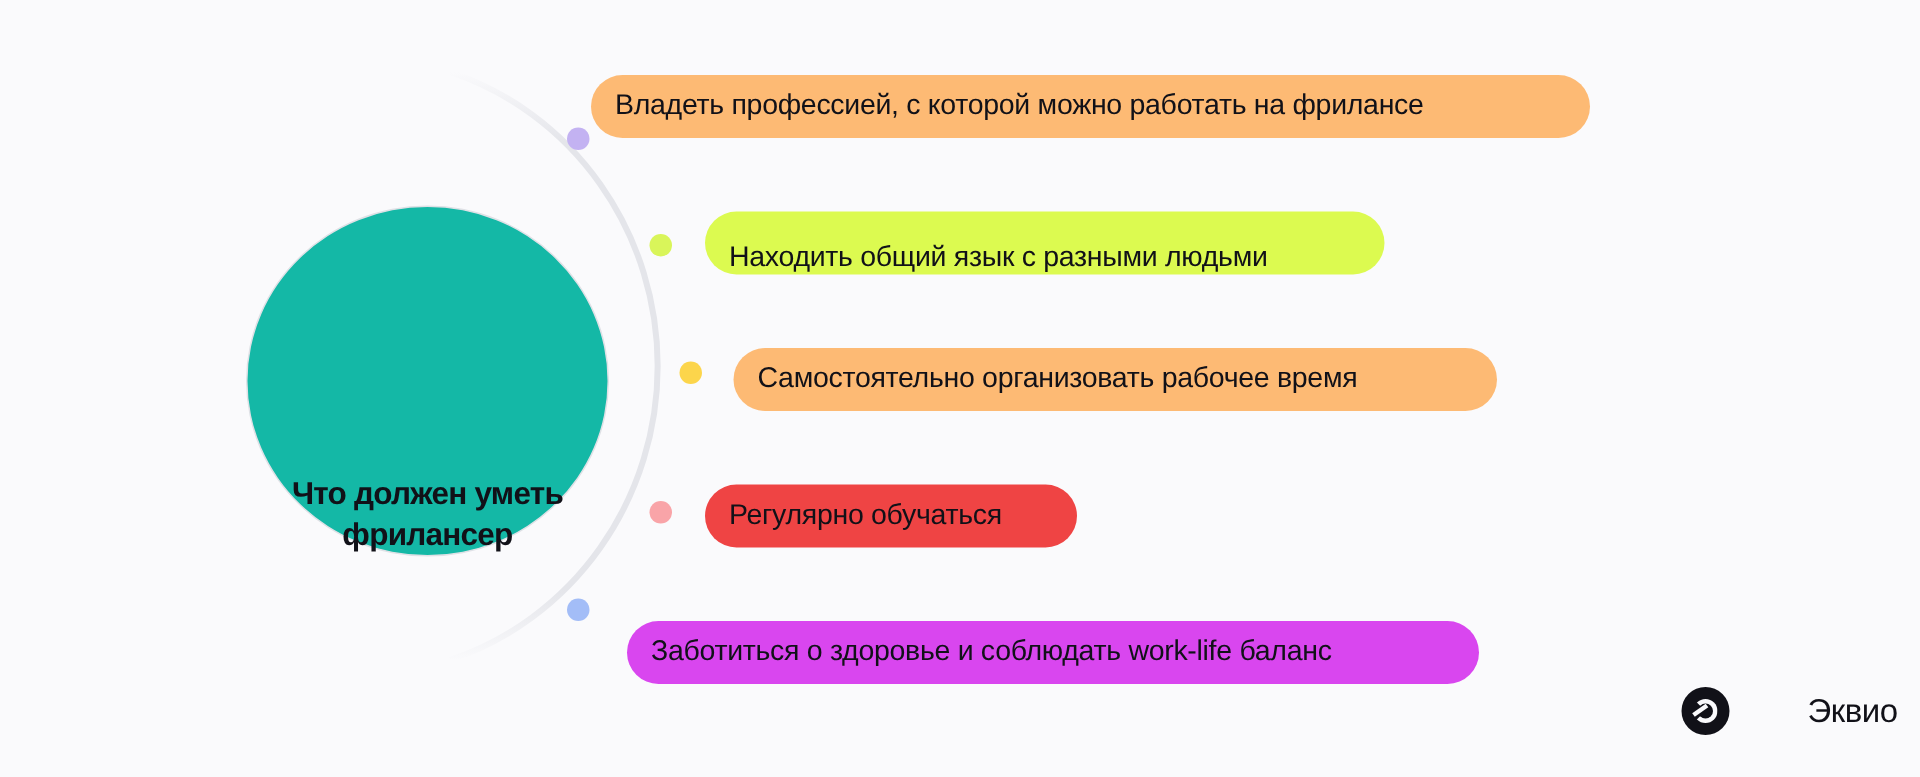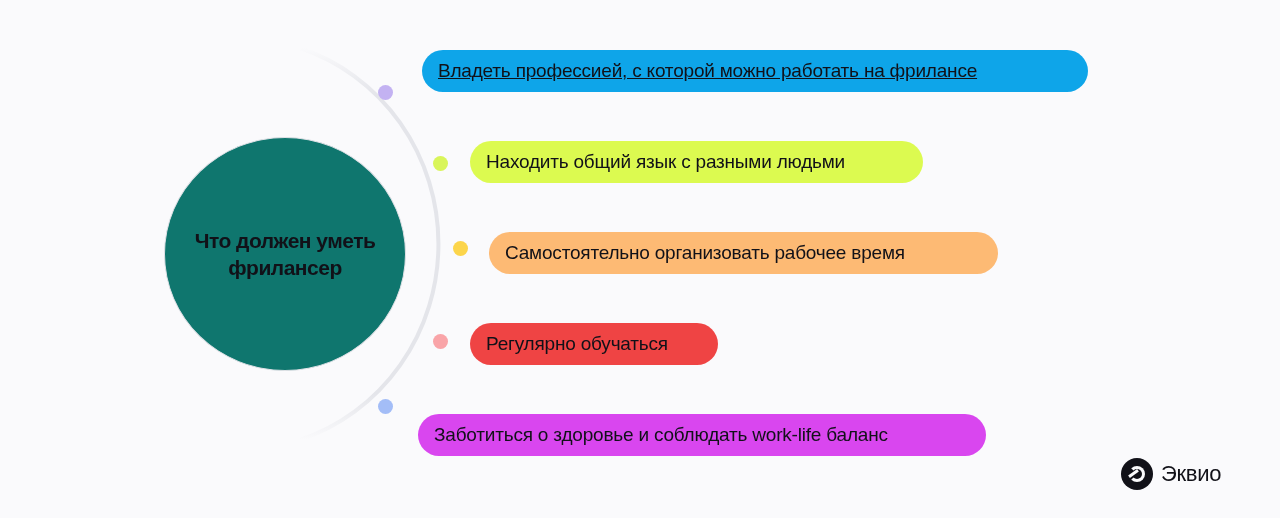--- a/index.html
+++ b/index.html
@@ -3,22 +3,22 @@
 <meta charset="utf-8">
 <style>
   html, body { margin:0; padding:0; }
   body {
     width:1280px; height:518px; background:#fafafc; position:relative; overflow:hidden;
     font-family:"Liberation Sans", "DejaVu Sans", sans-serif; color:#111118;
   }
   #arc { position:absolute; left:0; top:0; }
   .center {
     position:absolute; left:164px; top:137px; width:240px; height:232px;
-    border-radius:50%; background:#0f766e; border:1px solid #dfe1e6;
-    display:flex; align-items:center; justify-content:center; text-align:center;
+    border-radius:50%; background:#14b8a6; border:1px solid #dfe1e6;
+    display:flex; align-items:flex-end; justify-content:center; text-align:center;
   }
   .center-title {
     font-weight:bold; font-size:21px; line-height:27px; letter-spacing:-0.5px; width:220px;
   }
   .dot { position:absolute; width:15px; height:15px; border-radius:50%; }
   .pill {
     position:absolute; height:42px; border-radius:21px; display:flex; align-items:center;
     padding:0 16px; font-size:19px; white-space:nowrap; box-sizing:border-box; letter-spacing:-0.2px;
   }
   .logo { position:absolute; left:1121px; top:458px; display:flex; align-items:center; gap:8px; }
@@ -26,21 +26,21 @@
     width:32px; height:32px; border-radius:50%; background:#111118; position:relative;
   }
   .logo-icon::before {
     content:""; position:absolute; left:8px; top:8px; width:10px; height:10px;
     border:3px solid #fafafc; border-left-color:transparent; border-radius:50%;
   }
   .logo-icon::after {
     content:""; position:absolute; left:7px; top:14px; width:11px; height:3px; background:#fafafc;
     transform:rotate(-35deg);
   }
-  .logo-text { font-size:22px; font-weight:500; letter-spacing:-0.3px; }
+  .logo-text { font-size:22px; font-weight:500; letter-spacing:-0.3px;margin-left:44px; }
 </style>
 </head>
 <body>
 
 <svg id="arc" width="1280" height="518">
   <defs>
     <linearGradient id="arcGrad" x1="0" y1="0" x2="0" y2="1">
       <stop offset="0" stop-color="#e4e5ea" stop-opacity="0"></stop>
       <stop offset="0.12" stop-color="#e4e5ea" stop-opacity="1"></stop>
       <stop offset="0.88" stop-color="#e4e5ea" stop-opacity="1"></stop>
@@ -53,24 +53,24 @@
 <div class="center">
   <div class="center-title">Что должен уметь фрилансер</div>
 </div>
 
 <div class="dot" style="left:378px; top:85px; background:#c3b2f2;"></div>
 <div class="dot" style="left:433px; top:156px; background:#d9f55a;"></div>
 <div class="dot" style="left:453px; top:241px; background:#fcd54b;"></div>
 <div class="dot" style="left:433px; top:334px; background:#f9a4a8;"></div>
 <div class="dot" style="left:378px; top:399px; background:#a3bdf7;"></div>
 
-<div class="pill" style="left:422px; top:50px; background:#0ea5e9; width:666px;text-decoration:underline;">
+<div class="pill" style="left:394px; top:50px; background:#fdba74; width:666px;">
   <span>Владеть профессией, с которой можно работать на фрилансе</span>
 </div>
-<div class="pill" style="left:470px; top:141px; background:#dcfa50; width:453px;">
+<div class="pill" style="left:470px; top:141px; background:#dcfa50; width:453px;align-items:flex-end;">
   <span>Находить общий язык с разными людьми</span>
 </div>
 <div class="pill" style="left:489px; top:232px; background:#fdba74; width:509px;">
   <span>Самостоятельно организовать рабочее время</span>
 </div>
 <div class="pill" style="left:470px; top:323px; background:#ef4444; width:248px;">
   <span>Регулярно обучаться</span>
 </div>
 <div class="pill" style="left:418px; top:414px; background:#d946ef; width:568px;">
   <span>Заботиться о здоровье и соблюдать work-life баланс</span>

